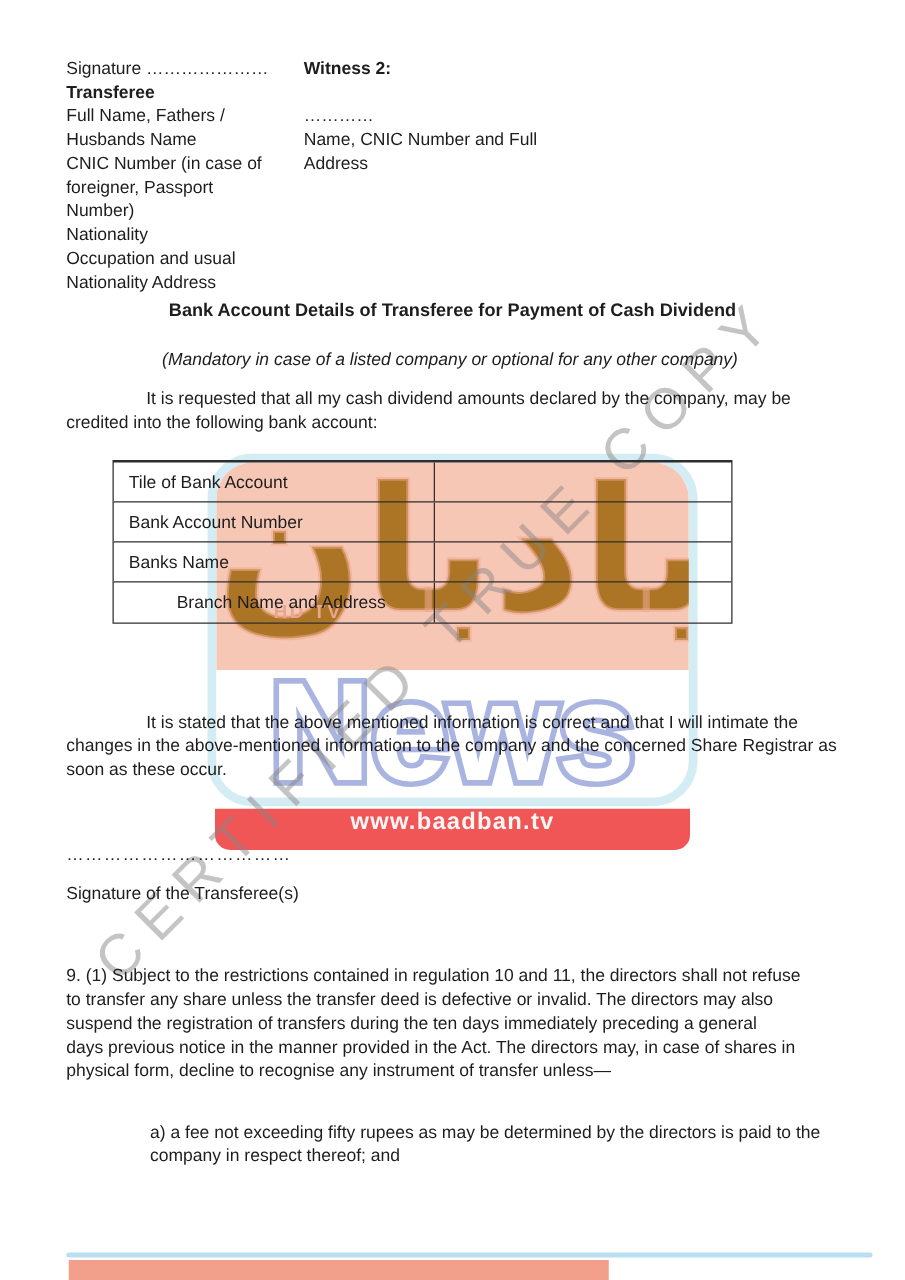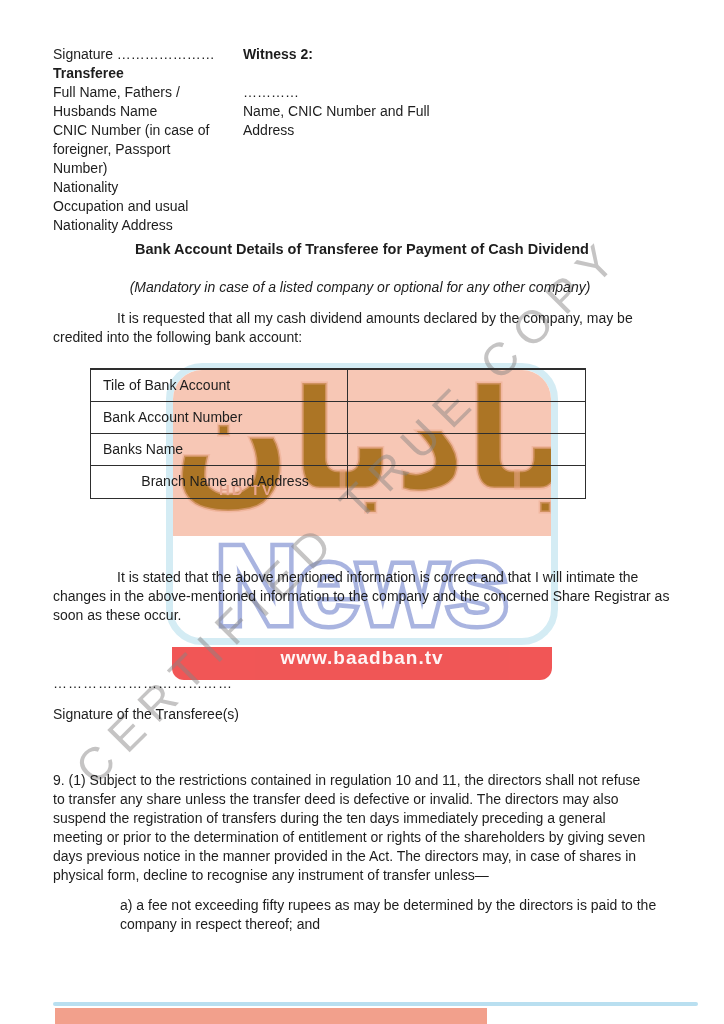--- a/index.html
+++ b/index.html
@@ -147,21 +147,20 @@
     <div class="line">soon as these occur.</div>
   </div>
 
   <div id="sig-dots" class="blk">………………………………</div>
   <div id="sig-caption" class="blk">Signature of the Transferee(s)</div>
 
   <div id="clause" class="blk">
     <div class="line">9. (1) Subject to the restrictions contained in regulation 10 and 11, the directors shall not refuse</div>
     <div class="line">to transfer any share unless the transfer deed is defective or invalid. The directors may also</div>
     <div class="line">suspend the registration of transfers during the ten days immediately preceding a general</div>
-    <div class="line">meeting or prior to the determination of entitlement or rights of the shareholders by giving seven</div>
     <div class="line">days previous notice in the manner provided in the Act. The directors may, in case of shares in</div>
     <div class="line">physical form, decline to recognise any instrument of transfer unless—</div>
   </div>
 
   <div id="sub-a" class="blk">
     <div class="line">a) a fee not exceeding fifty rupees as may be determined by the directors is paid to the</div>
     <div class="line">company in respect thereof; and</div>
   </div>
 
 </div>

